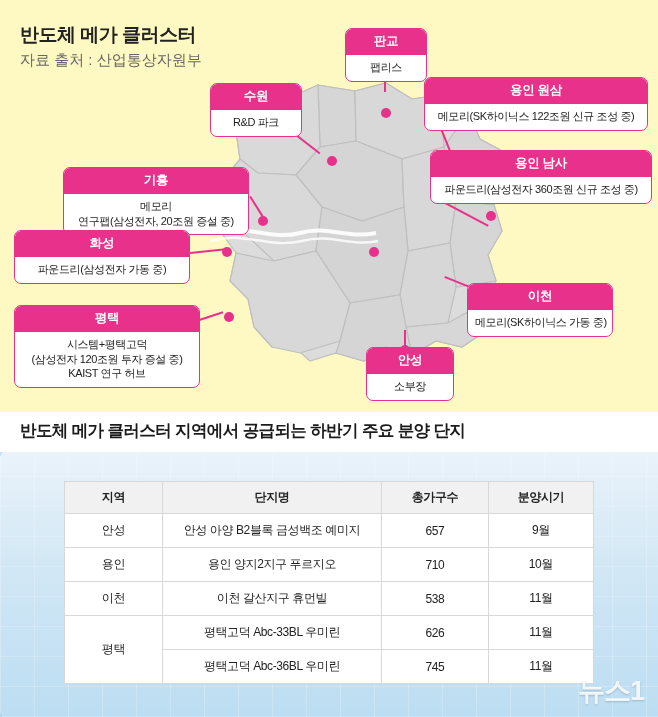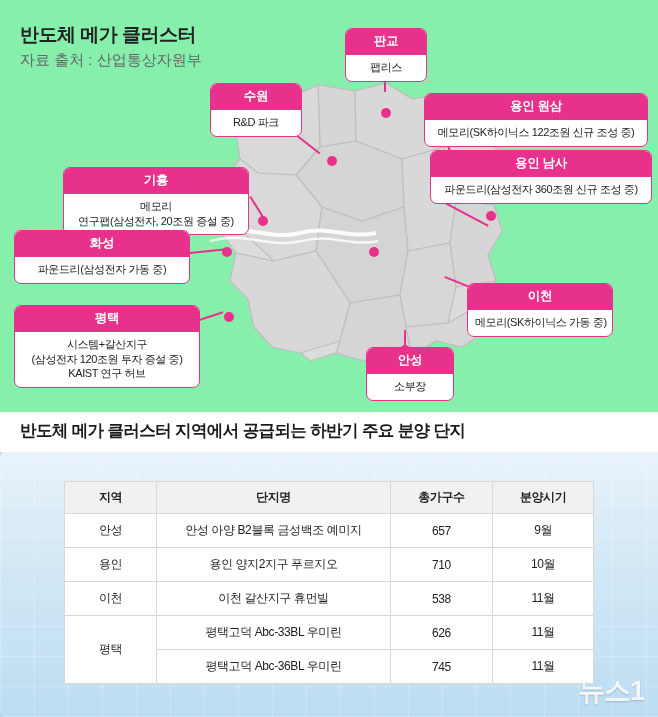--- a/index.html
+++ b/index.html
@@ -13,21 +13,21 @@
     font-family: "Liberation Sans", sans-serif;
     overflow: hidden;
     position: relative;
   }
 
   
   #map-section {
     position: relative;
     width: 658px;
     height: 412px;
-    background: #86efac;
+    background: #fef9c3;
     overflow: hidden;
   }
   #map-title {
     position: absolute;
     left: 20px;
     top: 22px;
     font-size: 19px;
     font-weight: bold;
     color: #222222;
     letter-spacing: -0.5px;
@@ -142,21 +142,21 @@
     border-collapse: collapse;
     background: #ffffff;
     z-index: 3;
     font-size: 12px;
   }
   #supply-table th {
     background: #f1f1f1;
     color: #222222;
     font-weight: bold;
     border: 1px solid #d8d8d8;
-    padding: 7px 8px;
+    padding: 7px 15px;
     letter-spacing: -0.4px;
   }
   #supply-table td {
     background: #ffffff;
     color: #222222;
     border: 1px solid #d8d8d8;
     padding: 8px 4px;
     text-align: center;
     letter-spacing: -0.4px;
   }
@@ -234,21 +234,21 @@
     </div>
   </div>
 
   <div class="callout" style="left:345px; top:28px; width:82px;">
     <div class="chead">판교</div>
     <div class="cbody">
       <div>팹리스</div>
     </div>
   </div>
 
-  <div class="callout" style="left:424px; top:77px; width:224px;margin-top:16px;">
+  <div class="callout" style="left:424px; top:77px; width:224px;">
     <div class="chead">용인 원삼</div>
     <div class="cbody">
       <div>메모리(SK하이닉스 122조원 신규 조성 중)</div>
     </div>
   </div>
 
   <div class="callout" style="left:63px; top:143px; width:186px;margin-top:24px;">
     <div class="chead">기흥</div>
     <div class="cbody">
       <div>메모리</div>
@@ -273,21 +273,21 @@
   <div class="callout" style="left:467px; top:283px; width:146px;">
     <div class="chead">이천</div>
     <div class="cbody">
       <div>메모리(SK하이닉스 가동 중)</div>
     </div>
   </div>
 
   <div class="callout" style="left:14px; top:305px; width:186px;">
     <div class="chead">평택</div>
     <div class="cbody">
-      <div>시스템+갈산지구</div>
+      <div>시스템+평택고덕</div>
       <div>(삼성전자 120조원 투자 증설 중)</div>
       <div>KAIST 연구 허브</div>
     </div>
   </div>
 
   <div class="callout" style="left:366px; top:347px; width:88px;">
     <div class="chead">안성</div>
     <div class="cbody">
       <div>소부장</div>
     </div>

